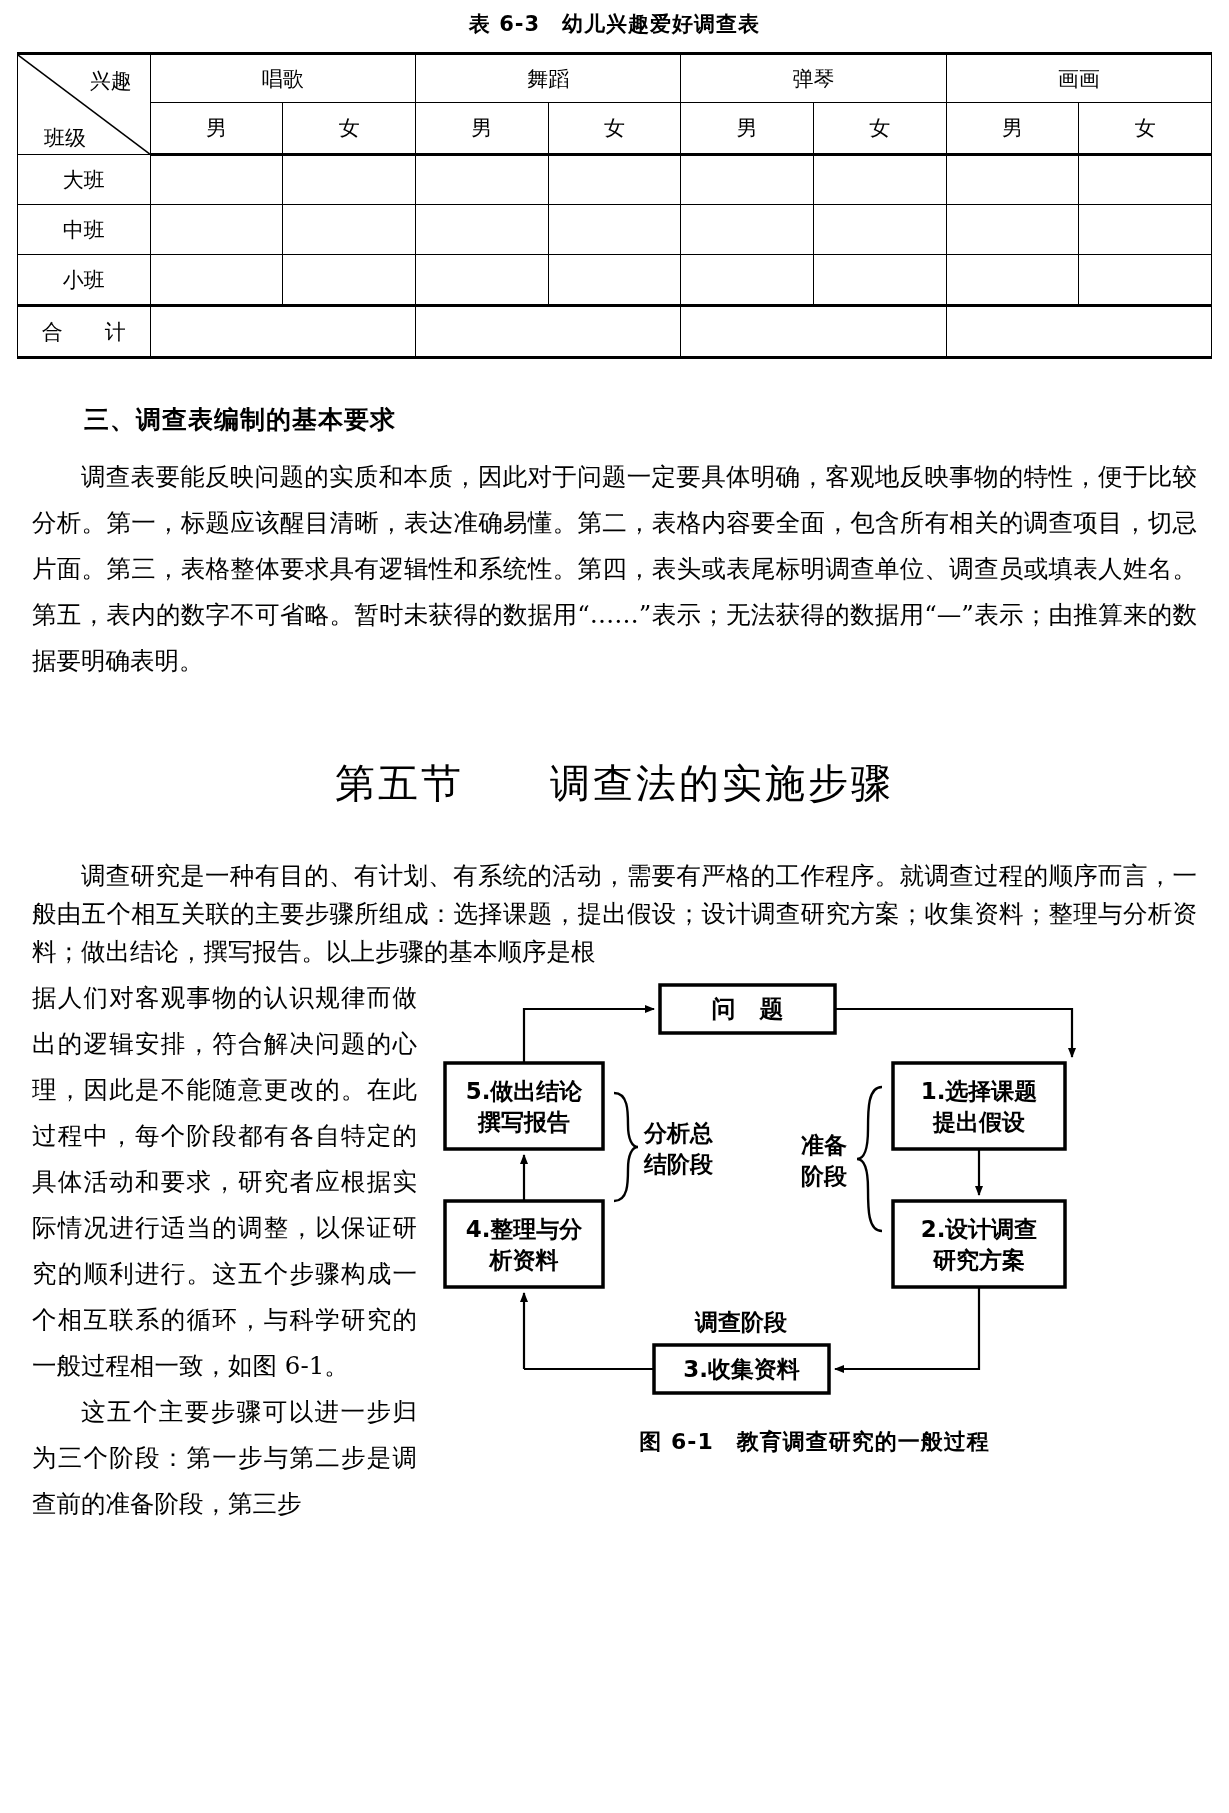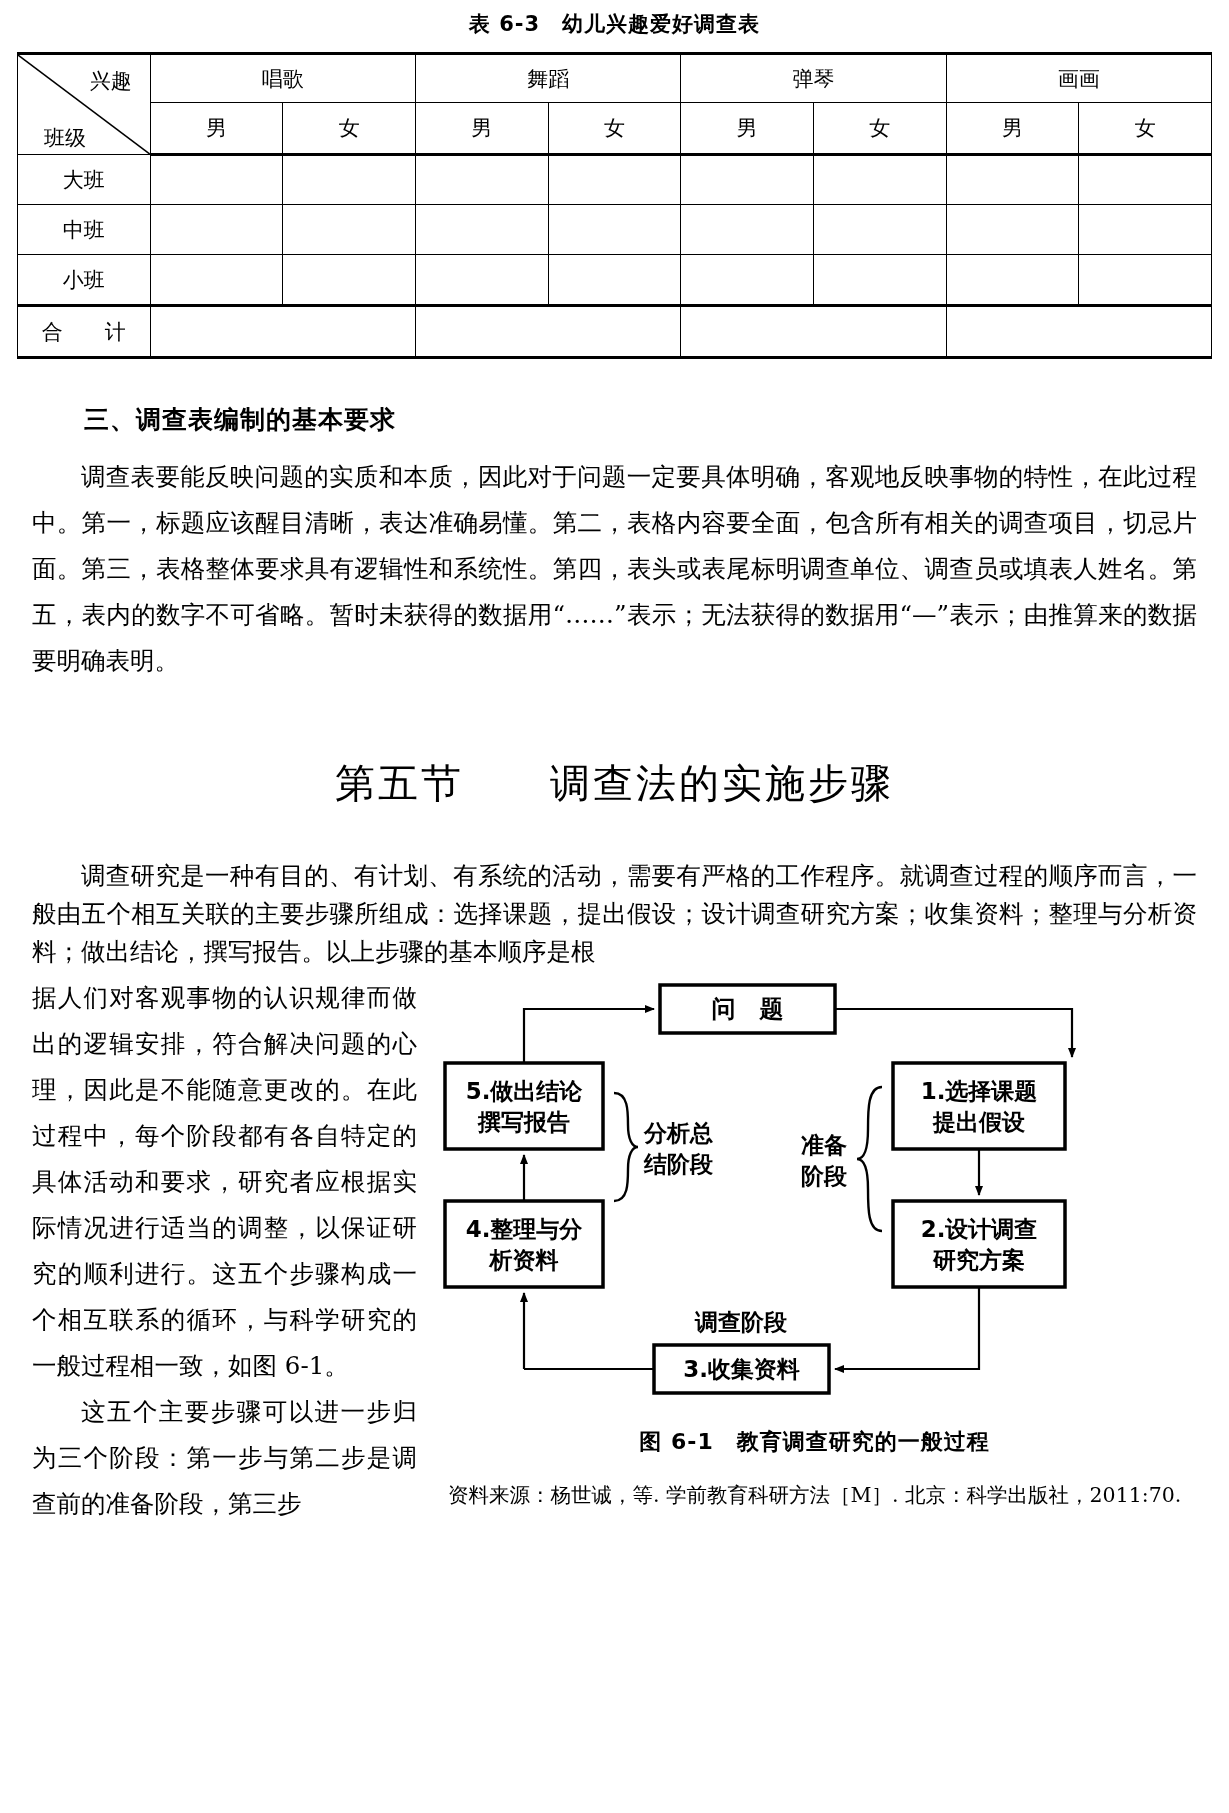--- a/index.html
+++ b/index.html
@@ -230,21 +230,21 @@
         <td class="row-total bot-edge" colspan="2"></td>
         <td class="row-total bot-edge" colspan="2"></td>
         <td class="row-total bot-edge" colspan="2"></td>
         <td class="row-total bot-edge" colspan="2"></td>
       </tr>
     </tbody>
   </table>
 
   <div class="sub-heading">三、调查表编制的基本要求</div>
 
-  <p class="body-par">调查表要能反映问题的实质和本质，因此对于问题一定要具体明确，客观地反映事物的特性，在此过程中。第一，标题应该醒目清晰，表达准确易懂。第二，表格内容要全面，包含所有相关的调查项目，切忌片面。第三，表格整体要求具有逻辑性和系统性。第四，表头或表尾标明调查单位、调查员或填表人姓名。第五，表内的数字不可省略。暂时未获得的数据用“……”表示；无法获得的数据用“—”表示；由推算来的数据要明确表明。</p>
+  <p class="body-par">调查表要能反映问题的实质和本质，因此对于问题一定要具体明确，客观地反映事物的特性，便于比较分析。第一，标题应该醒目清晰，表达准确易懂。第二，表格内容要全面，包含所有相关的调查项目，切忌片面。第三，表格整体要求具有逻辑性和系统性。第四，表头或表尾标明调查单位、调查员或填表人姓名。第五，表内的数字不可省略。暂时未获得的数据用“……”表示；无法获得的数据用“—”表示；由推算来的数据要明确表明。</p>
 
   <div class="section-heading">第五节　　调查法的实施步骤</div>
 
   <p class="par-after-heading">调查研究是一种有目的、有计划、有系统的活动，需要有严格的工作程序。就调查过程的顺序而言，一般由五个相互关联的主要步骤所组成：选择课题，提出假设；设计调查研究方案；收集资料；整理与分析资料；做出结论，撰写报告。以上步骤的基本顺序是根</p>
 
   <div class="flow-region">
 
     <div class="left-col">
       <p>据人们对客观事物的认识规律而做出的逻辑安排，符合解决问题的心理，因此是不能随意更改的。在此过程中，每个阶段都有各自特定的具体活动和要求，研究者应根据实际情况进行适当的调整，以保证研究的顺利进行。这五个步骤构成一个相互联系的循环，与科学研究的一般过程相一致，如图 6-1。</p>
       <p class="indent">这五个主要步骤可以进一步归为三个阶段：第一步与第二步是调查前的准备阶段，第三步</p>
@@ -300,18 +300,17 @@
 
           <path d="M450,112 C436,112 436,134 436,154 C436,174 432,184 425,184 C432,184 436,194 436,214 C436,234 436,256 450,256" fill="none" stroke="#000" stroke-width="2.4"></path>
           <text x="415" y="178" text-anchor="end" font-size="23" font-family="'DejaVu Sans','Liberation Sans',sans-serif" font-weight="bold">准备</text>
           <text x="415" y="209" text-anchor="end" font-size="23" font-family="'DejaVu Sans','Liberation Sans',sans-serif" font-weight="bold">阶段</text>
 
           <text x="309" y="355" text-anchor="middle" font-size="23" font-family="'DejaVu Sans','Liberation Sans',sans-serif" font-weight="bold">调查阶段</text>
         </svg>
       </div>
 
       <div class="fig-caption">图 6-1　教育调查研究的一般过程</div>
-      <div class="fig-source">资料来源：杨世诚，等. 学前教育科研方法［M］. 北京：科学出版社，2011:70.</div>
     </div>
 
   </div>
 
 </div>
 
 </body></html>

